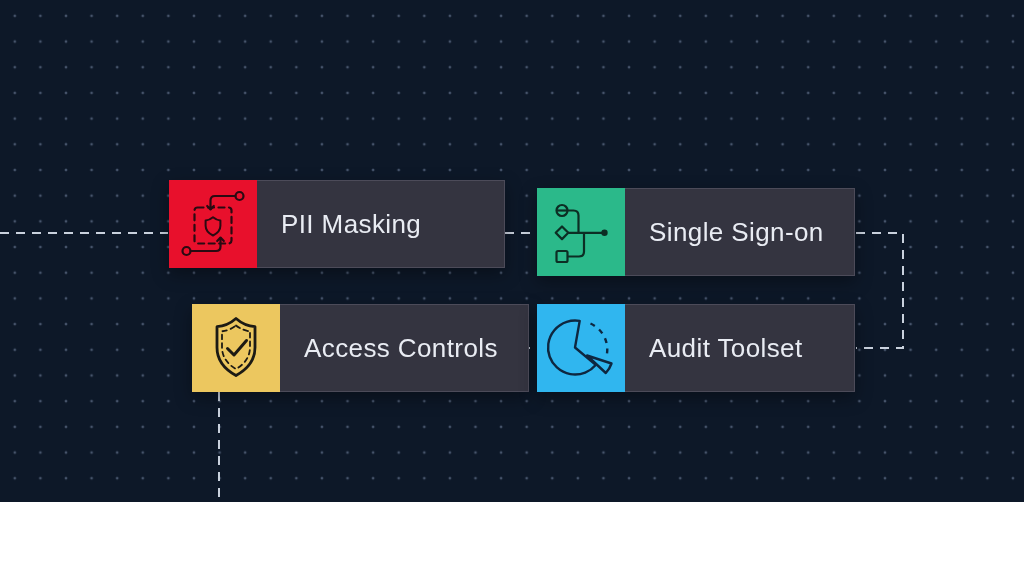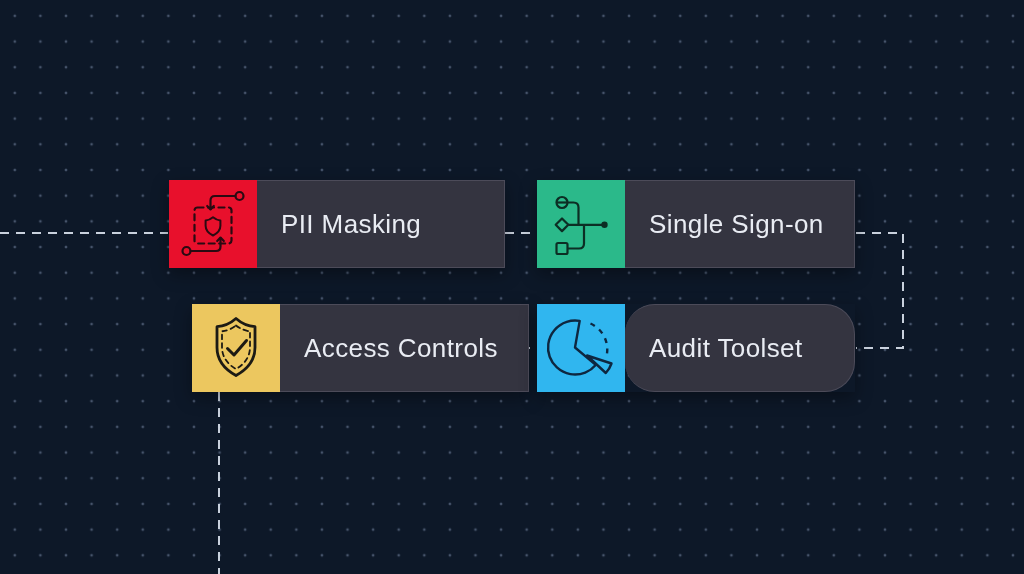--- a/index.html
+++ b/index.html
@@ -1,34 +1,34 @@
 <!DOCTYPE html>
 <html><head>
 <meta charset="utf-8">
 <style>
   html,body{margin:0;padding:0;}
   .stage{
     position:relative;
-    width:1024px;height:574px;
+    width:1024px;height:502px;
     overflow:hidden;
     background-color:#0d1828;
     background-image:radial-gradient(circle, #46546b 1.1px, rgba(0,0,0,0) 1.7px);
     background-size:25.6px 25.7px;
     background-position:2px 3px;
     font-family:"Liberation Sans", sans-serif;
   }
   .connectors{position:absolute;left:0;top:0;width:1024px;height:574px;}
   .card{
     position:absolute;
     height:88px;
     display:flex;
     box-shadow:0 6px 16px rgba(0,0,0,0.35);
   }
   .card.c1{left:169px;top:180px;width:336px;}
-  .card.c2{left:537px;top:180px;width:318px;justify-content:center;}
+  .card.c2{left:537px;top:188px;width:318px;justify-content:center;}
   .card.c3{left:168px;top:304px;width:337px;margin-left:24px;}
   .card.c4{left:537px;top:304px;width:318px;}
   .tile{
     width:88px;height:88px;
     flex:0 0 88px;
     display:flex;align-items:center;justify-content:center;
   }
   .tile svg{display:block;width:88px;height:88px;}
   .label{
     flex:1 1 auto;
@@ -111,16 +111,16 @@
   <div class="card c4">
     <div class="tile" style="background-color: rgb(48, 182, 239);">
       <svg viewBox="0 0 88 88">
         <g fill="none" stroke="#0e2740" stroke-width="2.4" stroke-linejoin="round">
           <path d="M42.7 16.9A27 27 0 1 0 58.7 60.9L38 43.5Z"></path>
           <path d="M50 51.5L74.5 59.5A26 26 0 0 1 68.8 69Z"></path>
           <path stroke-dasharray="5 5.5" d="M53.5 19.5A28.5 28.5 0 0 1 70 49.5"></path>
         </g>
       </svg>
     </div>
-    <div class="label" style="background-color: rgb(52, 52, 64); border-radius: 30px;">Audit Toolset</div>
+    <div class="label" style="background-color: rgb(52, 52, 64);">Audit Toolset</div>
   </div>
 
 </div>
 
 </body></html>

